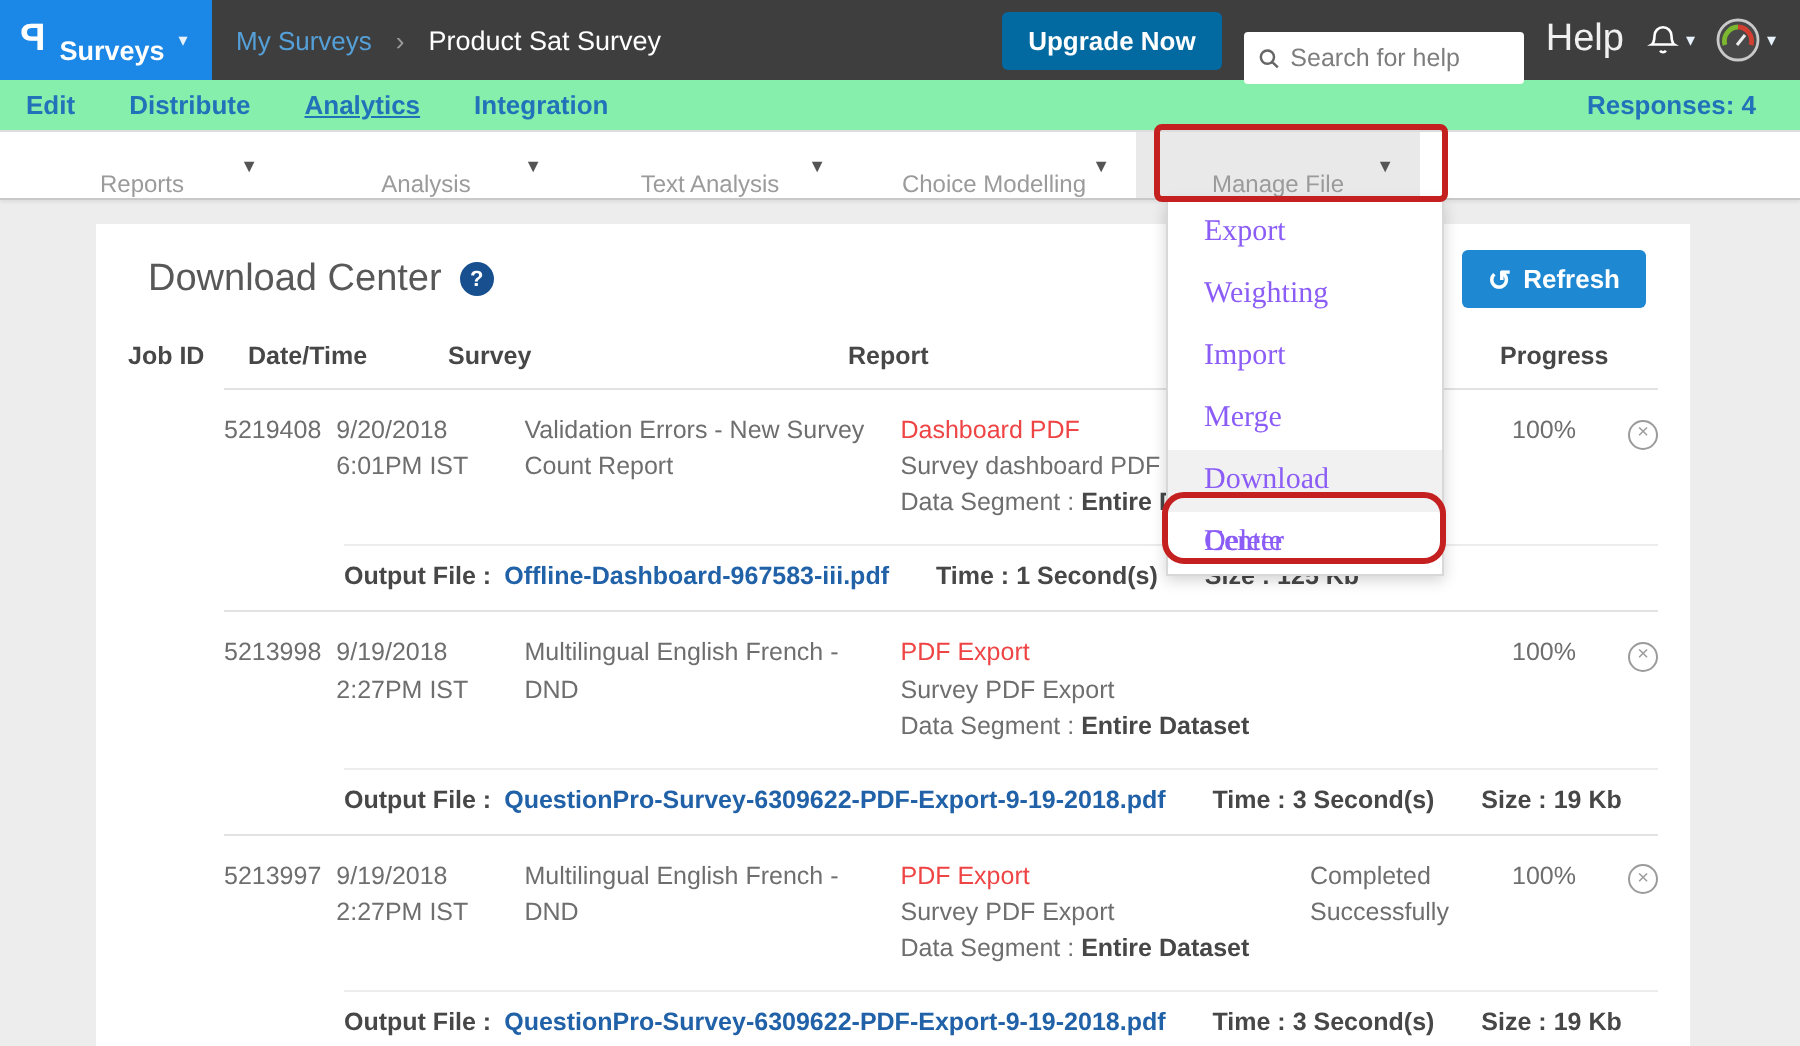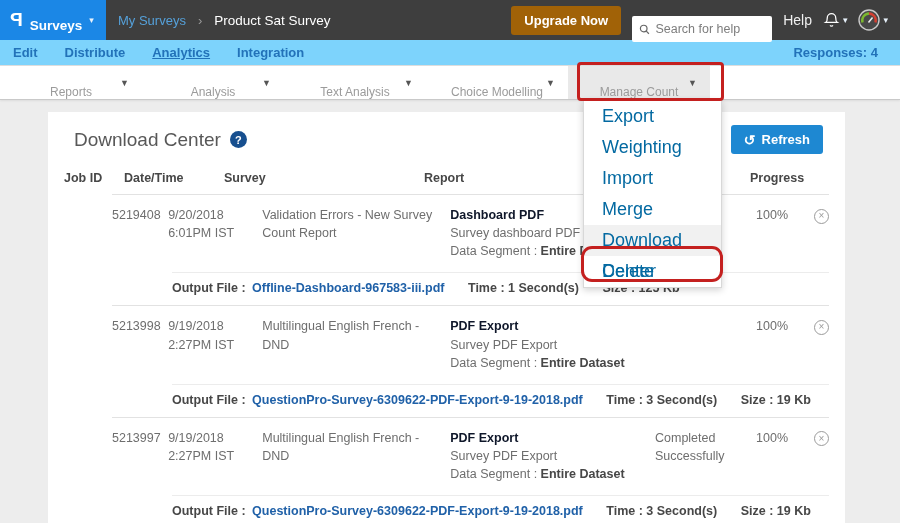--- a/index.html
+++ b/index.html
@@ -10,30 +10,30 @@
   .topbar { height:40px; background:#3e3e3e; display:flex; align-items:center; position:relative; z-index:10; }
   .logo-area { width:106px; height:40px; background:#1b87e6; display:flex; align-items:center; padding:0 10px; gap:7px; cursor:pointer; }
   .logo-p { color:#fff; font-weight:bold; font-size:19px; transform:scaleX(-1); display:inline-block; }
   .logo-label { color:#fff; font-size:13.5px; font-weight:bold;margin-top:11px; }
   .caret { font-size:9px; color:#e8f2fc; }
   .breadcrumb { display:flex; align-items:center; gap:12px; margin-left:12px; }
   .bc-parent { color:#55a0d9; font-size:13px; cursor:pointer; }
   .bc-sep { color:#9a9a9a; font-size:13px; }
   .bc-current { color:#fff; font-size:13.5px; }
   .topbar-right { margin-left:auto; display:flex; align-items:center; gap:11px; padding-right:12px; }
-  .upgrade-btn { background:#a16207; color:#fff; border:none; font-weight:bold; font-size:13px;
+  .upgrade-btn { background:#0369a1; color:#fff; border:none; font-weight:bold; font-size:13px;
     padding:7px 13px; border-radius:3px; cursor:pointer; font-family:inherit; }
   .searchbox { background:#fff; border-radius:2px; height:26px; width:140px; display:flex; align-items:center; padding:0 7px; gap:5px;margin-top:18px; }
   .searchbox input { border:none; outline:none; width:100%; font-size:12.5px; font-family:inherit; color:#444; }
   .searchbox input::placeholder { color:#7d7d7d; }
-  .help-link { color:#f0f0f0; font-size:14px; cursor:pointer; }
+  .help-link { color:#f0f0f0; font-size:19px; cursor:pointer; }
   .iconbtn { display:flex; align-items:center; gap:3px; cursor:pointer; }
 
   
-  .navrow { height:26px; background:#7dd3fc; display:flex; align-items:center; gap:27px; padding:0 22px 0 13px; border-bottom:1px solid #ddd; position:relative; z-index:9; }
+  .navrow { height:26px; background:#86efac; display:flex; align-items:center; gap:27px; padding:0 22px 0 13px; border-bottom:1px solid #ddd; position:relative; z-index:9; }
   .nav-item { color:#2272b9; font-size:13px; font-weight:bold; cursor:pointer; text-decoration:none; }
   .nav-item.active { text-decoration:underline; }
   .responses { margin-left:auto; color:#2272b9; font-size:13px; font-weight:bold; }
 
   
   .toolbar { height:34px; background:#fff; display:flex; border-bottom:1px solid #c9c9c9; box-shadow:0 1px 2px rgba(0,0,0,.07); position:relative; z-index:8; }
   .tb-item { width:142px; display:flex; flex-direction:column; align-items:center; justify-content:center; position:relative; cursor:pointer; padding-top:1px; }
   .tb-item svg { display:block; }
   .tb-label { color:#9b9b9b; font-size:12px; margin-top:18px; }
   .tb-caret { position:absolute; right:13px; top:12px; color:#555; font-size:9px; cursor:pointer; }
@@ -52,33 +52,33 @@
   .refresh-glyph { font-size:14px; line-height:1; }
 
   
   .table { padding:0 16px; }
   .thead { display:flex; padding:8px 0 9px; }
   .th { font-weight:bold; color:#474747; font-size:12.5px; }
   .c-jobid { width:60px; } .c-date { width:100px; padding-right:8px; } .c-survey { width:200px; padding-right:14px; }
   .c-report { width:218px; padding-right:12px; } .c-status { width:108px; } .c-progress { width:54px; } .c-close { width:24px; text-align:right; }
   .job-block { border-top:1px solid #e2e2e2;margin-left:48px; }
   .jrow { display:flex; padding:11px 0 12px; font-size:12.5px; color:#6e6e6e; line-height:1.45; }
-  .rt { font-weight:bold; color:#0f172a; }
+  .rt { font-weight:normal; color:#ef4444; }
   .seg b { color:#474747; }
   .xcirc { display:inline-flex; width:15px; height:15px; border:1px solid #9b9b9b; border-radius:50%; color:#9b9b9b;
     font-size:10px; align-items:center; justify-content:center; cursor:pointer; line-height:1; }
   .orow { margin-left:60px; border-top:1px solid #ececec; padding:8px 0 10px; font-size:12.5px; }
   .olabel { font-weight:bold; color:#474747; }
   .sp { margin-left:20px; }
   .olink { font-weight:bold; color:#2061a8; cursor:pointer; text-decoration:none; margin-left:3px; }
 
   
   .dropdown { position:absolute; left:583px; top:100px; width:139px; background:#fff; border:1px solid #d8d8d8;
     box-shadow:0 2px 7px rgba(0,0,0,.18); z-index:40; }
-  .dd-item { height:31px; line-height:31px; padding:0 18px; color:#0369a1; font-size:18px; cursor:pointer; }
+  .dd-item { height:31px; line-height:31px; padding:0 18px; color:#8b5cf6; font-size:15px; cursor:pointer;font-family:Liberation Serif, serif; }
   .dd-item.highlighted { background:#f1f1f1; }
 
   
   .anno { position:absolute; border:3px solid #c4201f; z-index:60; pointer-events:none; }
   .anno-manage { left:577px; top:62px; width:147px; height:39px; border-radius:4px; }
   .anno-dc { left:581px; top:246px; width:142px; height:36px; border-radius:11px; }
 </style>
 </head>
 <body>
 
@@ -170,21 +170,21 @@
       </svg>
     <span class="tb-label">Choice Modelling</span>
     <span class="tb-caret">▼</span>
   </div>
   <div class="tb-item active">
     <svg width="19" height="17" viewBox="0 0 24 22" fill="none" stroke="#8f8f8f" stroke-width="1.5">
         <ellipse cx="12" cy="4" rx="8" ry="2.8"></ellipse>
         <path d="M4 4v6c0 1.6 3.6 2.9 8 2.9s8-1.3 8-2.9V4"></path>
         <path d="M4 10v6c0 1.6 3.6 2.9 8 2.9s8-1.3 8-2.9v-6"></path>
       </svg>
-    <span class="tb-label">Manage Count</span>
+    <span class="tb-label">Manage File</span>
     <span class="tb-caret">▼</span>
   </div>
 </div>
 
 <div class="content">
   <div class="card">
     <div class="card-head">
       <div class="page-title-wrap">
         <span class="page-title">Download Center</span>
         <span class="help-circ">?</span>

